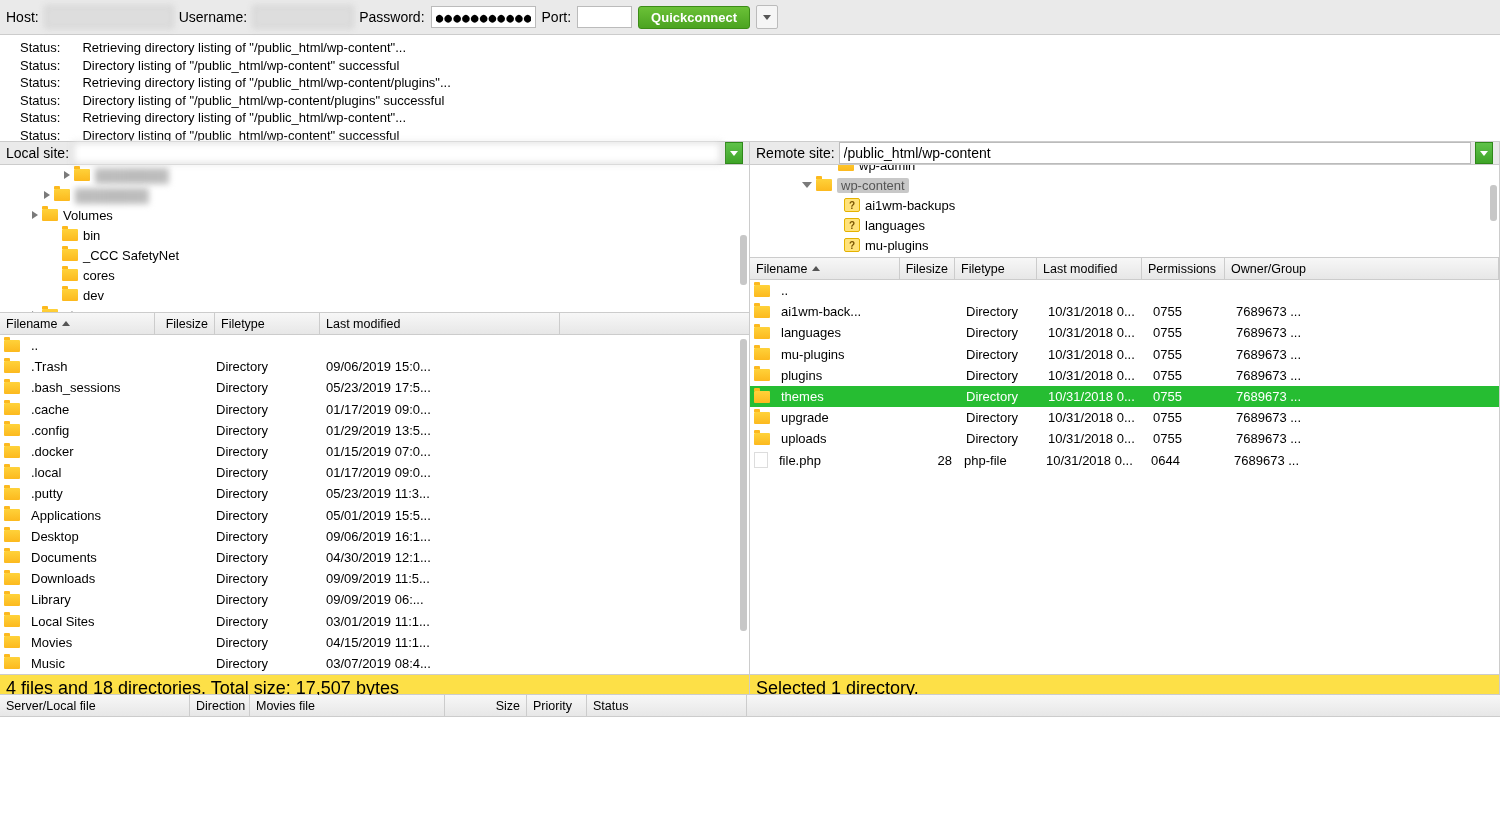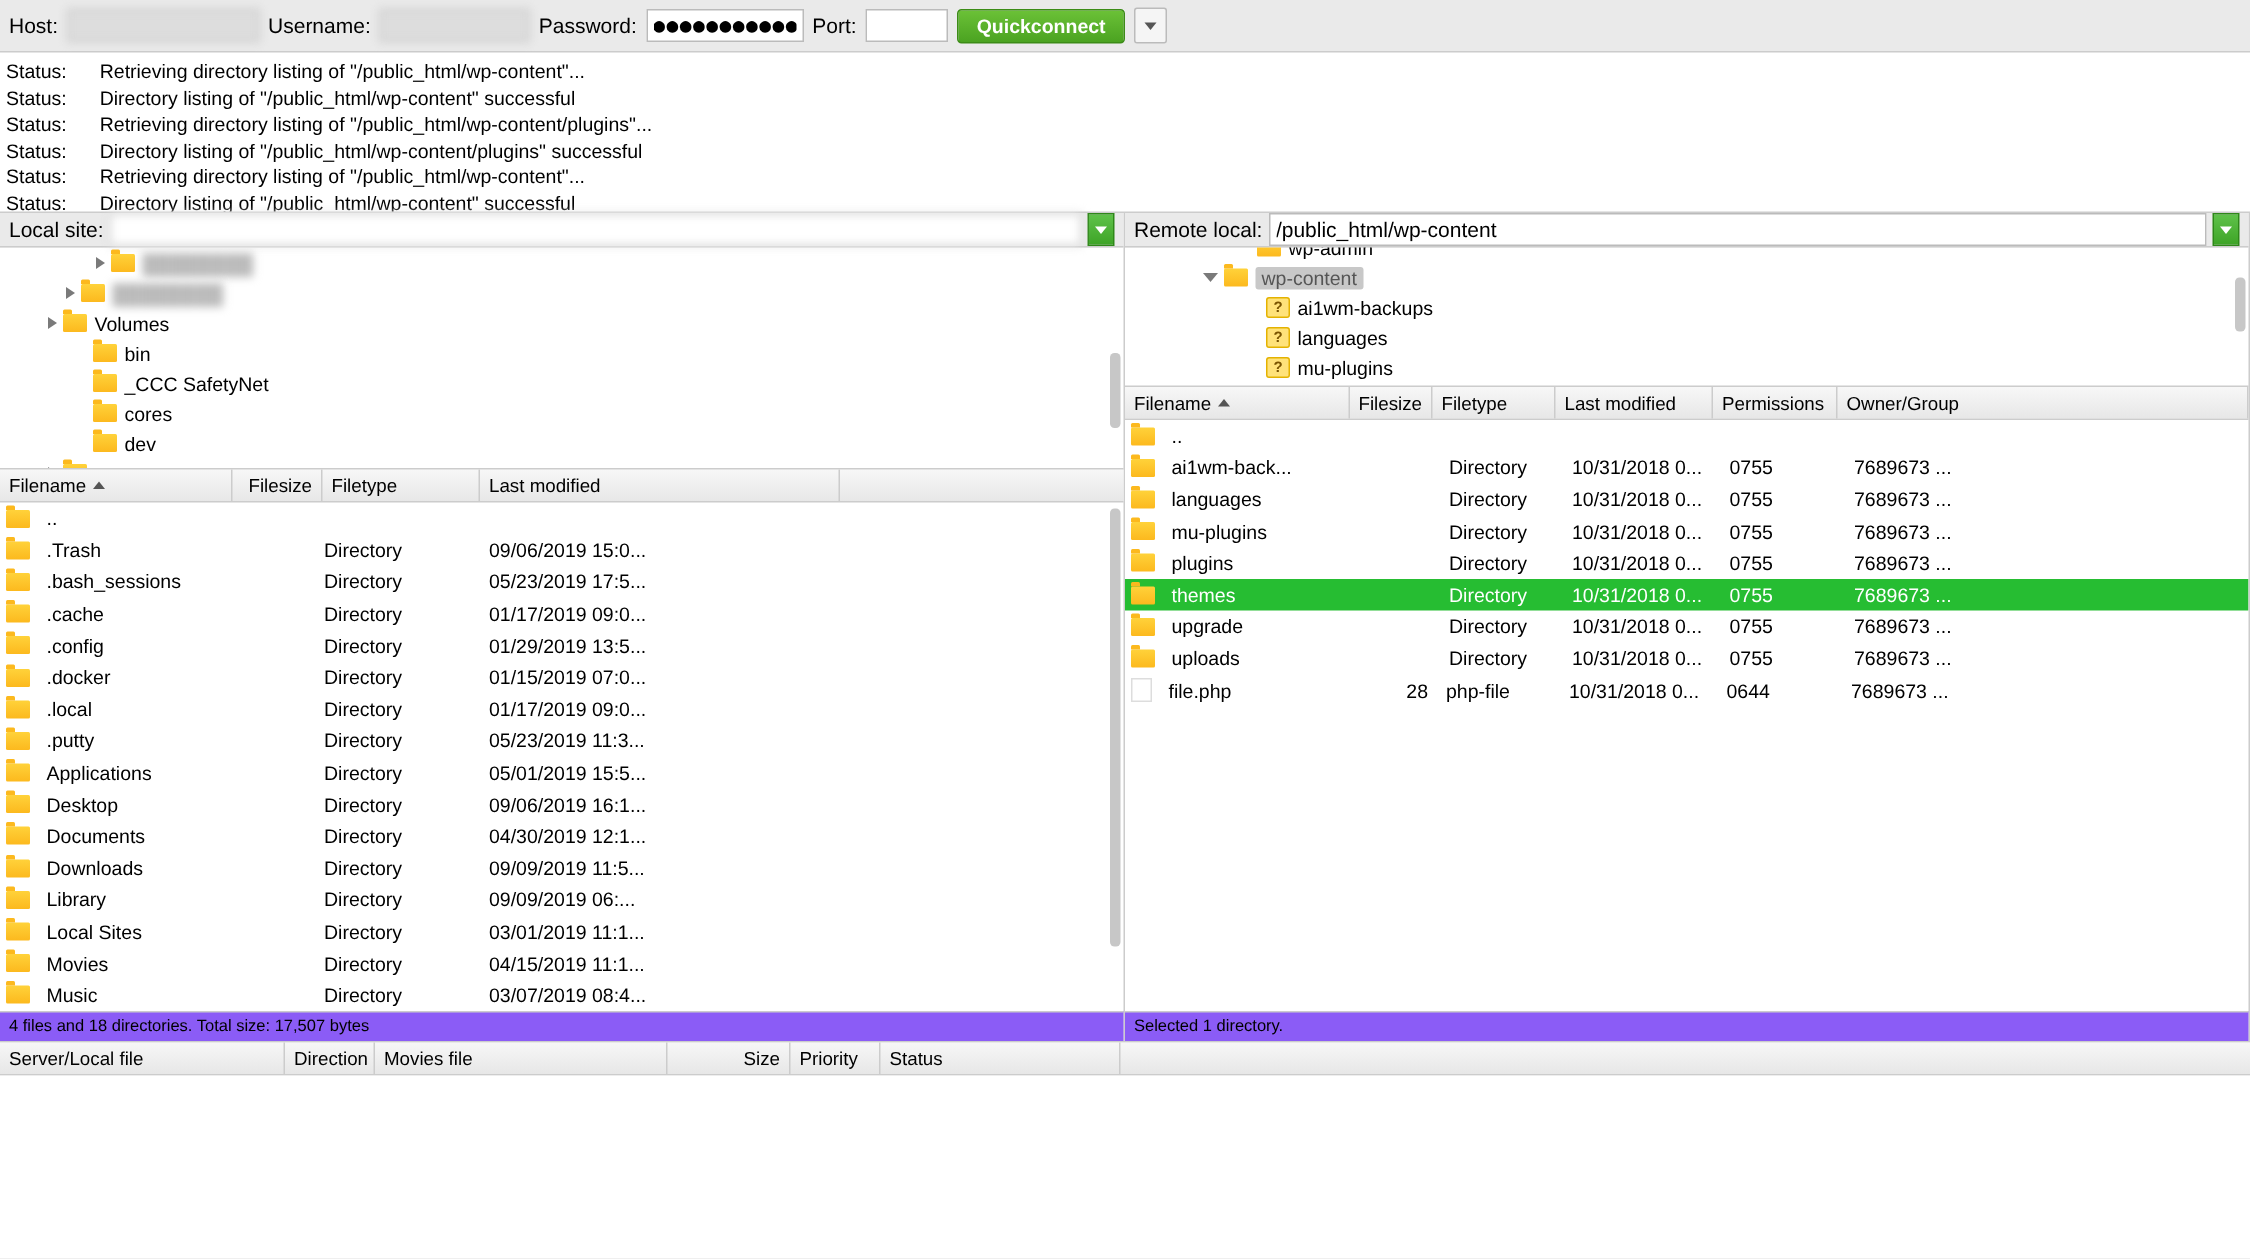--- a/index.html
+++ b/index.html
@@ -7,21 +7,21 @@
 
 .toolbar { background:#eaeaea; padding:5px 6px; display:flex; align-items:center; gap:6px; font-size:14px; }
 .toolbar label { font-weight:400; }
 .toolbar input { height:22px; border:1px solid #bbb; background:#fff; padding:0 4px; font-size:13px; }
 .toolbar .blurred { filter:blur(3px); background:#ddd; color:#999; }
 input.host{width:128px;} input.user{width:100px;} input.pass{width:105px;font-family:monospace;letter-spacing:1px;} input.port{width:55px;}
 .qc-btn { background:linear-gradient(#6bc137,#4ba321); color:#fff; font-weight:bold; border:1px solid #3c8c17; border-radius:3px; padding:3px 12px; cursor:pointer; font-size:13px; }
 .qc-drop { width:22px; height:24px; border:1px solid #bbb; background:#f5f5f5; border-radius:2px; display:flex; align-items:center; justify-content:center; cursor:pointer; }
 .caret-down { width:0; height:0; border-left:4px solid transparent; border-right:4px solid transparent; border-top:5px solid #555; }
 
-.log { background:#fff; font-size:13px; padding:4px 4px; max-height:108px; overflow:hidden; border-top:1px solid #ccc; border-bottom:1px solid #ccc; }
+.log { background:#fff; font-size:13px; padding:4px 20px; max-height:108px; overflow:hidden; border-top:1px solid #ccc; border-bottom:1px solid #ccc; }
 .log-row { display:flex; gap:22px; line-height:1.35; }
 
 .panes { display:flex; border-bottom:1px solid #ccc; }
 .pane { width:50%; background:#fff; border-right:1px solid #ccc; display:flex; flex-direction:column; }
 .site-row { background:#eaeaea; padding:0 6px; display:flex; align-items:center; gap:4px; border-bottom:1px solid #ccc; font-size:14px; }
 .site-row input { flex:1; height:22px; border:1px solid #bbb; padding:0 4px; font-size:14px; }
 .site-row .blurred { filter:blur(3px); color:#aaa; }
 .dd-btn { width:18px; height:22px; background:linear-gradient(#5fc24a,#3ea427); border:1px solid #2e8819; display:flex; align-items:center; justify-content:center; }
 .dd-btn .caret-down { border-top-color:#fff; }
 
@@ -40,21 +40,21 @@
 .cols-head { background:linear-gradient(#f7f7f7,#e7e7e7); border-bottom:1px solid #ccc; display:flex; height:22px; align-items:center; font-size:12.5px; }
 .col { padding:0 6px; border-right:1px solid #ccc; height:100%; display:flex; align-items:center; overflow:hidden; }
 .sort-up { width:0;height:0;border-left:4px solid transparent;border-right:4px solid transparent;border-bottom:5px solid #555;margin-left:5px;}
 
 .list { flex:1; overflow:auto; position:relative; }
 .row { display:flex; align-items:center; height:21.2px; padding-left:4px; }
 .row.sel { background:#26bd32; color:#fff; }
 .file-ico { width:14px; height:16px; background:#fff; border:1px solid #ddd; margin-right:5px; }
 .cell { padding:0 6px; overflow:hidden; white-space:nowrap; }
 
-.status-bar { background:#8b5cf6; padding:3px 6px; font-size:11px; border-top:1px solid #ccc; height:20px;}
+.status-bar { background:#fde047; padding:3px 6px; font-size:18px; border-top:1px solid #ccc; height:20px;}
 .queue-head { background:linear-gradient(#f7f7f7,#e7e7e7); display:flex; height:22px; align-items:center; font-size:12.5px; border-bottom:1px solid #ccc;}
 .queue-body { flex:1; min-height:100px; background:#fff; }
 .scrollbar-vis { position:absolute; right:2px; width:7px; background:#c7c7c7; border-radius:3px; }
 </style>
 </head>
 <body>
 
 <div class="toolbar">
   <label>Host:</label>
   <input class="host blurred" style="">
@@ -270,21 +270,21 @@
   <div class="cell" style="width:185px">Music</div>
   <div class="cell" style="width:110px">Directory</div>
   <div class="cell" style="width:200px">03/07/2019 08:4...</div>
         </div>
       </div>
     <div class="status-bar">4 files and 18 directories. Total size: 17,507 bytes</div>
   </div>
 
   <div class="pane">
     <div class="site-row">
-      <span>Remote local:</span>
+      <span>Remote site:</span>
       <input value="/public_html/wp-content" style="">
       <div class="dd-btn">
           <div class="caret-down"></div>
         </div>
     </div>
     <div class="tree" id="remote-tree" style="height:93px">
       <div class="scrollbar-vis" style="top:20px;height:36px"></div>
     <div class="tree-row" style="margin-top: -10px;">
           <span class="spacer" style="width:70px"></span>
           <span class="spacer" style="width:10px"></span>

